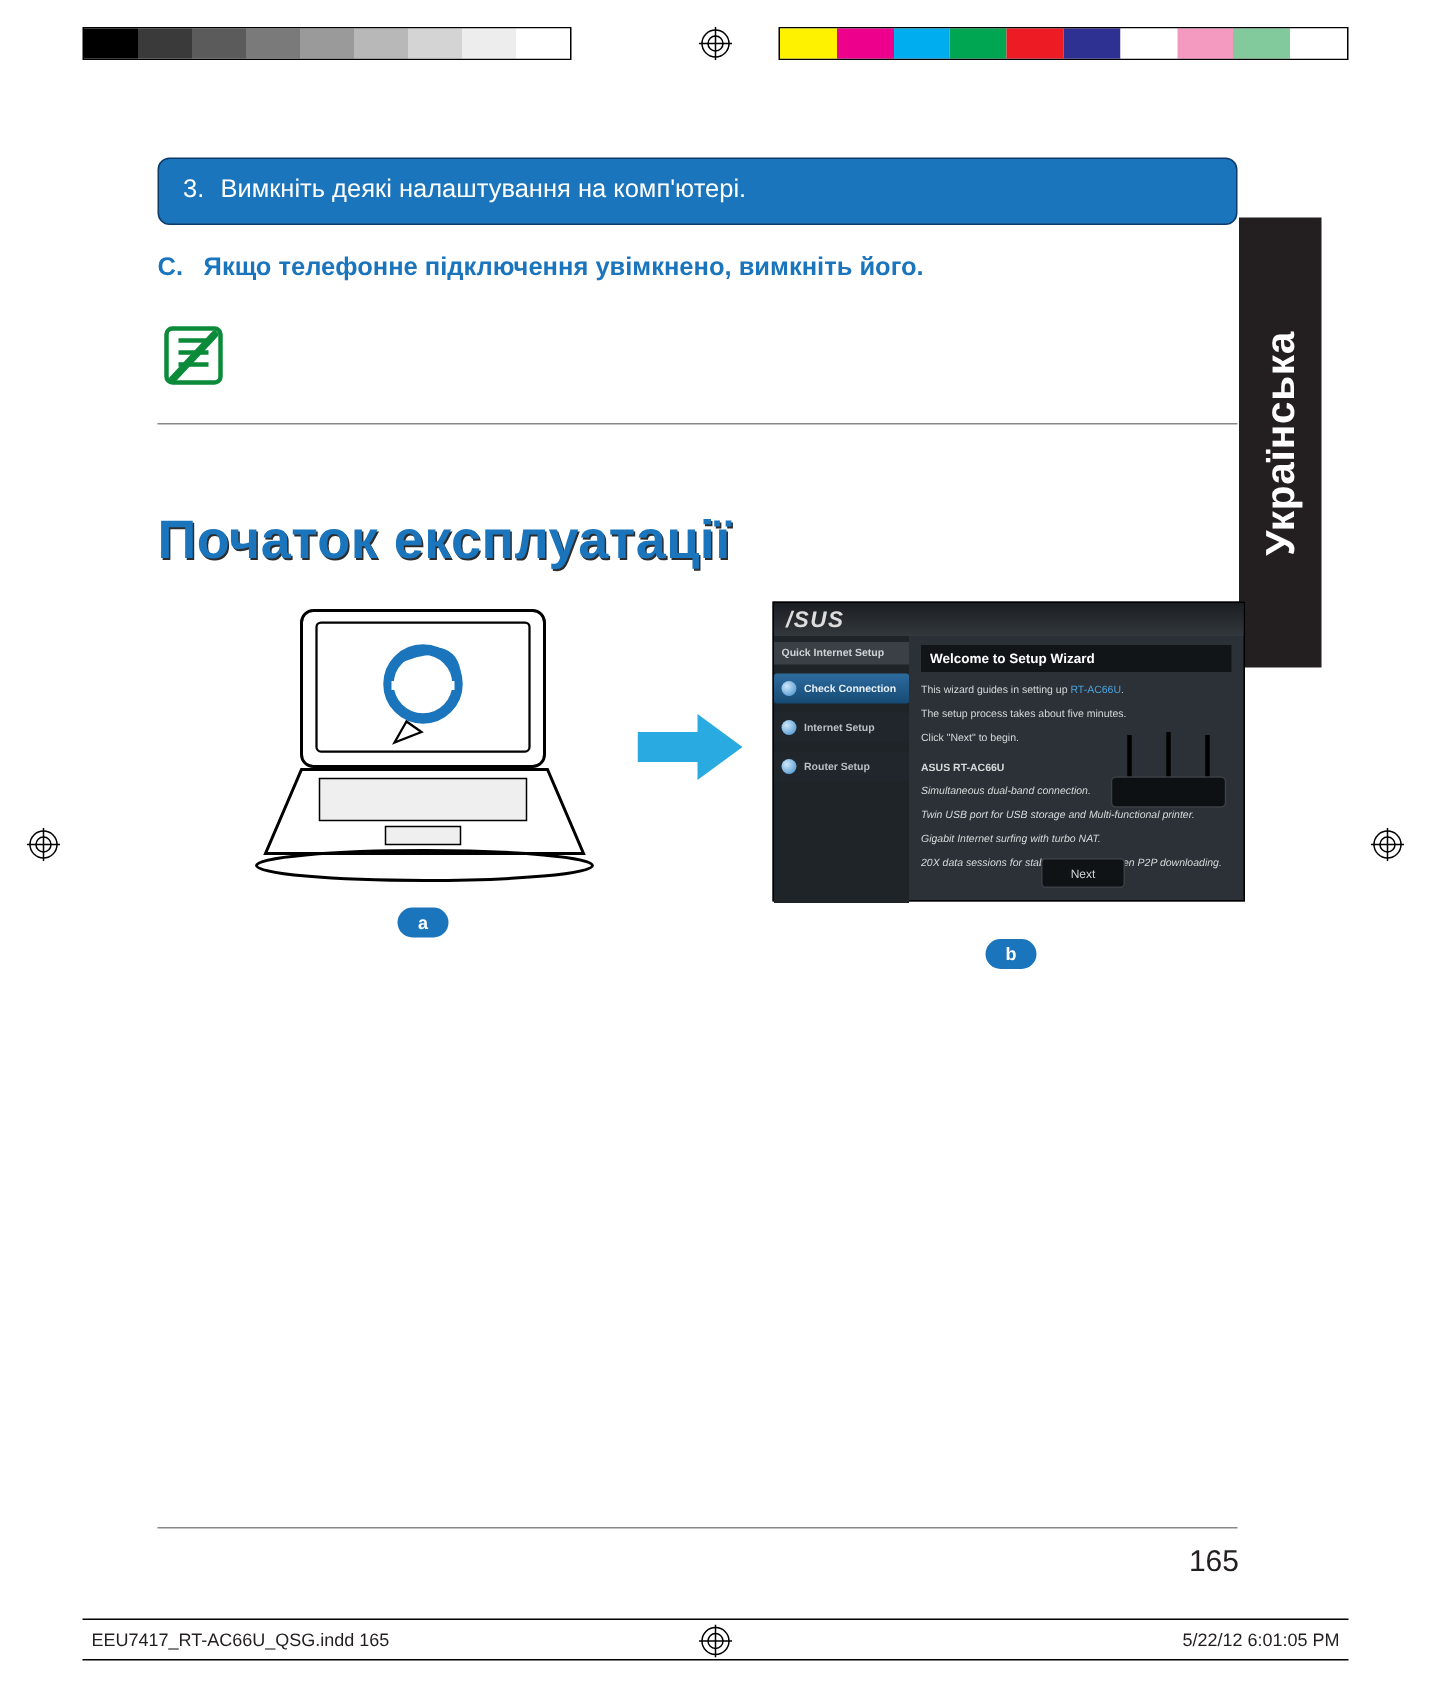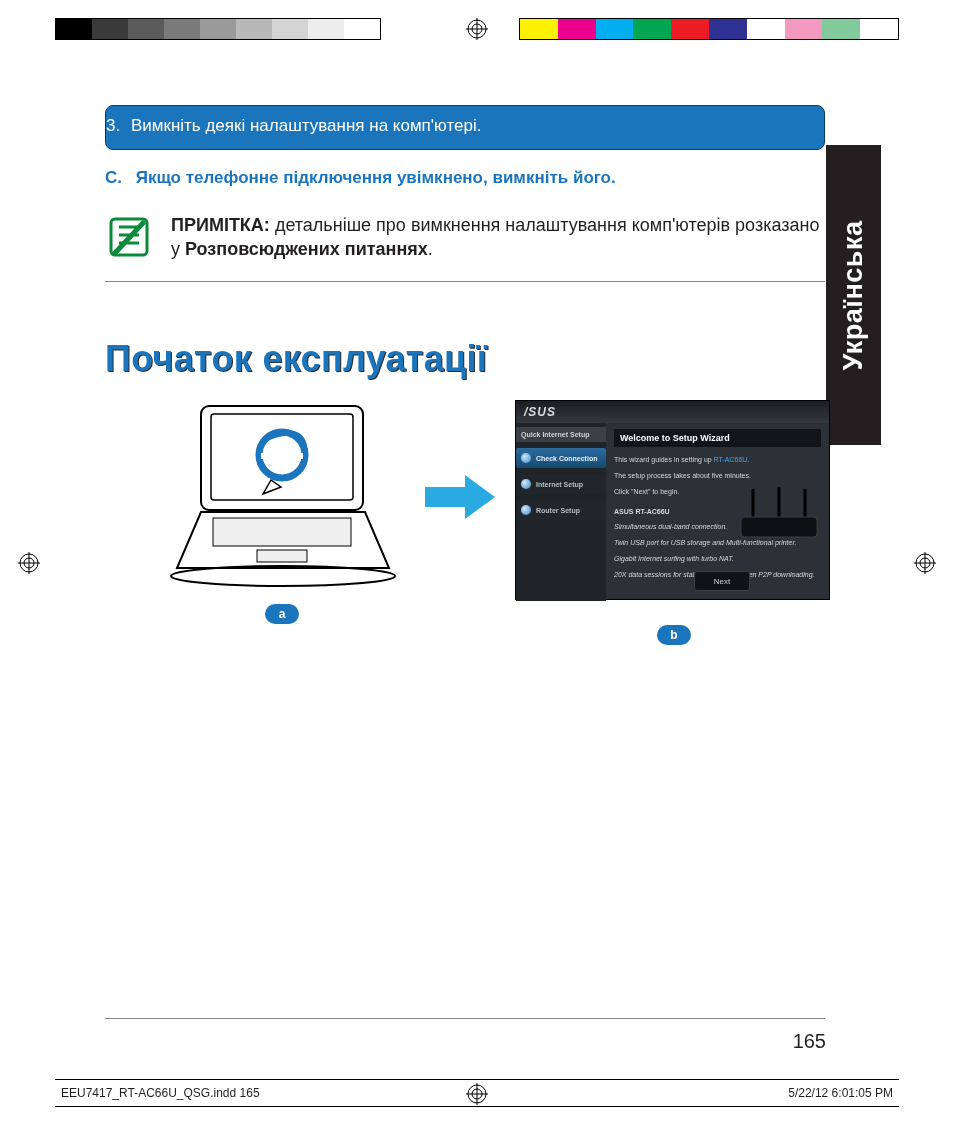--- a/index.html
+++ b/index.html
@@ -20,21 +20,21 @@
   .reg.rc { top: 552px; right: 18px; }
   .reg.bc { bottom: 18px; left: 466px; }
 
   
   .langtab { position: absolute; top: 145px; right: 73px; width: 55px; height: 300px; background: #231f20; color: #fff; display:flex; align-items:center; justify-content:center; }
   .langtab span { transform: rotate(-90deg); font-size: 27px; font-weight: 700; white-space: nowrap; letter-spacing: .5px; }
 
   
   .col { position: absolute; top: 105px; left: 105px; width: 720px; }
 
-  .bluebox { background:#1b75bc; color:#fff; border:1px solid #0d3a6a; border-radius:8px; padding:9px 14px 11px 0; font-size:17px; line-height:1.35; margin-bottom:14px; }
+  .bluebox { background:#1b75bc; color:#fff; border:1px solid #0d3a6a; border-radius:8px; padding:9px 14px 11px 16px; font-size:17px; line-height:1.35; margin-bottom:14px; }
   .bluebox .num { margin-right:6px; }
 
   .abc { color:#1b75bc; font-weight:700; font-size:17px; line-height:1.6; margin:3px 0 0 0; }
   .abc .lbl { display:inline-block; width:26px; }
 
   .noterow { display:flex; gap:18px; border-bottom:1px solid #888; padding:14px 0 16px 0; margin-top:8px; }
   .noteicon { flex:0 0 48px; }
   .notetext { font-size:18px; line-height:1.35; }
   .notetext b { font-weight:700; }
 
@@ -50,21 +50,21 @@
   .wizard { position:absolute; left:410px; top:0; width:315px; height:200px; background:#2b3136; border:1px solid #000; }
 
   
   .laptop svg { width:100%; height:100%; }
 
   
   .arrow svg { width:100%; height:100%; }
 
   
   .w-top { height:22px; background:linear-gradient(#1a1e22,#33383d); display:flex; align-items:center; padding-left:8px; }
-  .w-top span { color:#ddd; font-size:12px; font-style:italic; font-weight:700; letter-spacing:1px; }
+  .w-top span { color:#ddd; font-size:15px; font-style:italic; font-weight:700; letter-spacing:1px; }
   .w-body { display:flex; height:178px; }
   .w-side { width:90px; background:#1e2428; padding-top:4px; }
   .w-side .hdr { background:#3a4046; color:#cfd3d6; font-size:7px; font-weight:700; padding:4px 5px; }
   .w-side .itm { display:flex; align-items:center; gap:5px; background:linear-gradient(#2d6b9e,#164a74); color:#e8f1f8; font-size:7px; font-weight:700; padding:5px 5px; margin-top:6px; border-radius:2px; }
   .w-side .itm.dk { background:#20262b; color:#b8bfc4; }
   .w-side .dot { width:10px; height:10px; border-radius:50%; background:radial-gradient(circle at 35% 35%, #cfe7fb, #3a89c9); flex:0 0 10px; }
   .w-main { flex:1; position:relative; color:#d6d9db; padding:6px 8px 0 8px; }
   .w-main .ttl { background:#121518; color:#fff; font-size:9px; font-weight:700; padding:4px 6px; margin-bottom:8px; }
   .w-main p { font-size:7px; line-height:1.4; margin-bottom:6px; }
   .w-main .mdl { color:#4aa3e0; font-size:7px; }
@@ -161,25 +161,20 @@
       <span>Якщо телефонне підключення увімкнено, вимкніть його.</span>
     </p>
 
     <div class="noterow">
       <div class="noteicon">
         <svg viewBox="0 0 48 48" width="48" height="48">
           <rect x="6" y="6" width="36" height="36" rx="4" fill="none" stroke="#0b8a3a" stroke-width="3"></rect>
           <path d="M14 14 h20 M14 22 h20 M14 30 h20" stroke="#0b8a3a" stroke-width="3"></path>
           <path d="M10 40 L38 10" stroke="#0b8a3a" stroke-width="5" stroke-linecap="round"></path>
         </svg>
-      </div>
-      <div class="notetext">
-        <b>ПРИМІТКА:</b>
-        <span>детальніше про вимкнення налаштування комп'ютерів розказано у </span>
-        <b>Розповсюджених питаннях</b><span>.</span>
       </div>
     </div>
 
     <h2 class="sect">Початок експлуатації</h2>
 
 
 
     <div class="imrow">
 
       <div class="laptop">

